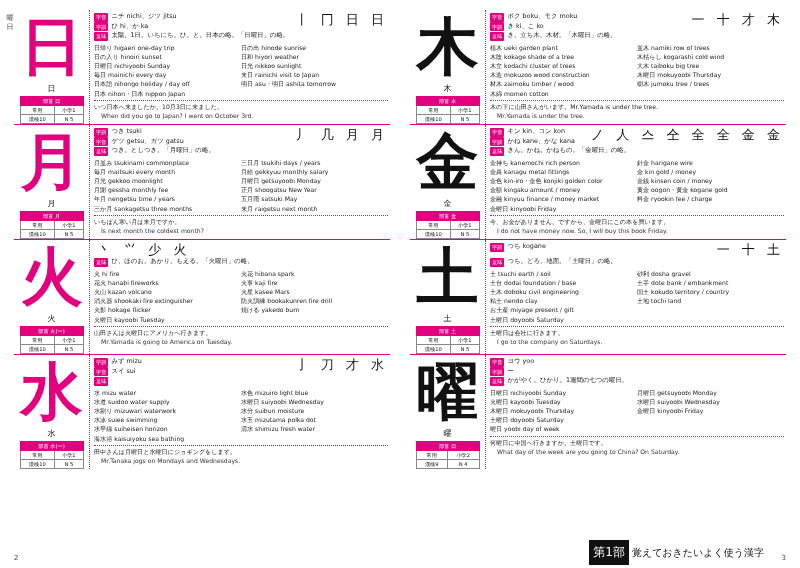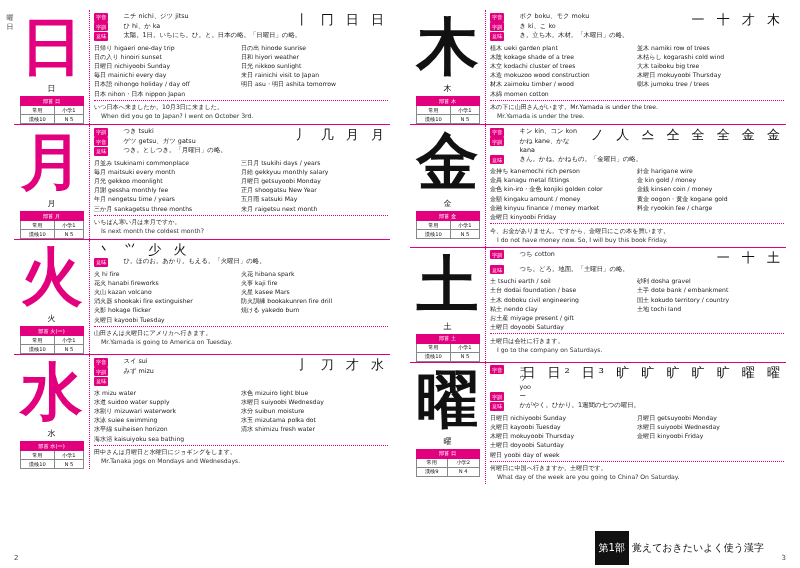--- a/index.html
+++ b/index.html
@@ -43,21 +43,21 @@
   }
   .bigkanji.black { color: #111; }
   .readbox { font-size: 8px; line-height: 11px; color: #111; margin-top: 1px; font-family:"DejaVu Serif", serif;}
   .infotable { margin-top: 2px; width: 64px; font-size: 5.2px; color: #111; }
   .infotable table { border-collapse: collapse; width: 100%; }
   .infotable td { border: 0.6px solid #888; text-align: center; padding: 0.5px 0; line-height: 7px; white-space: nowrap;}
   .infotable td.pink { background: #e3007f; color: #fff; border-color:#e3007f; }
 
   
   .ccol { flex: 1 1 auto; padding: 2px 2px 3px 4px; min-width: 0; }
-  .rowline { display: flex; align-items: flex-start; font-size: 6.4px; line-height: 9px; gap: 12px; }
+  .rowline { display: flex; align-items: flex-start; font-size: 6.4px; line-height: 9px; }
   .tag {
     flex: 0 0 auto; background: #e3007f; color: #fff; font-size: 5.2px;
     padding: 0.5px 2px; margin-right: 3px; border-radius: 1px; line-height: 8px;
     margin-top: 0.5px;
     font-family: "DejaVu Sans", sans-serif;
   }
   .readtxt { flex: 1 1 auto; }
   .strokes { float: right; font-size: 13px; line-height: 15px; letter-spacing: 4px; color: #111;
              font-family:"DejaVu Serif", serif; }
   .strokerow { display:flex; justify-content: space-between; align-items: flex-start; }
@@ -71,21 +71,21 @@
   .sent .en { color: #333; display: block; padding-left: 7px; }
   .hr-dot { border-top: 1px dotted #e3007f; margin: 2px 0 1px 0; }
 
   .pagefoot { position: absolute; bottom: 6px; font-size: 7px; color: #444; }
   .pagefoot.l { left: 14px; }
   .pagefoot.r { right: 14px; }
   .footbadge {
     position: absolute; bottom: 3px; right: 36px;
     display: flex; align-items: center; gap: 3px;
   }
-  .footbadge .pill { background: #111; color: #fff; font-size: 10px; padding: 10px 4px; }
+  .footbadge .pill { background: #111; color: #fff; font-size: 12px; padding: 4px 4px; }
   .footbadge .txt { font-size: 10px; color: #111; }
   .gutter { position:absolute; left: 399px; top:0; width:2px; height:568px; background: #ffffff; }
 </style>
 </head>
 <body>
 
 <div class="spread">
 
   <div class="page left">
 
@@ -306,26 +306,26 @@
                 <td>N 5</td>
               </tr>
             </tbody>
               </table>
           </div>
         </div>
         <div class="ccol">
           <div class="strokerow">
             <div class="left">
               <div class="rowline">
+                <span class="tag">字訓</span>
+                <span class="readtxt">みず mizu</span>
+              </div>
+              <div class="rowline">
                 <span class="tag">字音</span>
                 <span class="readtxt">スイ sui</span>
-              </div>
-              <div class="rowline">
-                <span class="tag">字訓</span>
-                <span class="readtxt">みず mizu</span>
               </div>
             </div>
             <div class="right">
               <div class="strokes">亅 刀 才 水</div>
             </div>
           </div>
           <div class="rowline">
             <span class="tag">意味</span>
           </div>
           <div class="wordgrid">
@@ -517,21 +517,21 @@
               </tr>
             </tbody>
               </table>
           </div>
         </div>
         <div class="ccol">
           <div class="strokerow">
             <div class="left">
               <div class="rowline">
                 <span class="tag">字訓</span>
-                <span class="readtxt">つち cotton</span>
+                <span class="readtxt">つち kogane</span>
               </div>
             </div>
             <div class="right">
               <div class="strokes">一 十 土</div>
             </div>
           </div>
           <div class="rowline">
             <span class="tag">意味</span>
             <span class="readtxt">つち。どろ。地面。「土曜日」の略。</span>
           </div>
@@ -586,23 +586,20 @@
             <div class="left">
               <div class="rowline">
                 <span class="tag">字音</span>
                 <span class="readtxt">ヨウ yoo</span>
               </div>
               <div class="rowline">
                 <span class="tag">字訓</span>
                 <span class="readtxt">ー</span>
               </div>
             </div>
-            <div class="right">
-              <div class="strokes">日 日² 日³ 旷 旷 旷 旷 旷 曜 曜</div>
-            </div>
           </div>
           <div class="rowline">
             <span class="tag">意味</span>
             <span class="readtxt">かがやく。ひかり。1週間の七つの曜日。</span>
           </div>
           <div class="wordgrid">
             <div class="wordcol">
               <div class="w">日曜日 nichiyoobi  Sunday</div>
               <div class="w">火曜日 kayoobi  Tuesday</div>
               <div class="w">木曜日 mokuyoobi  Thursday</div>

